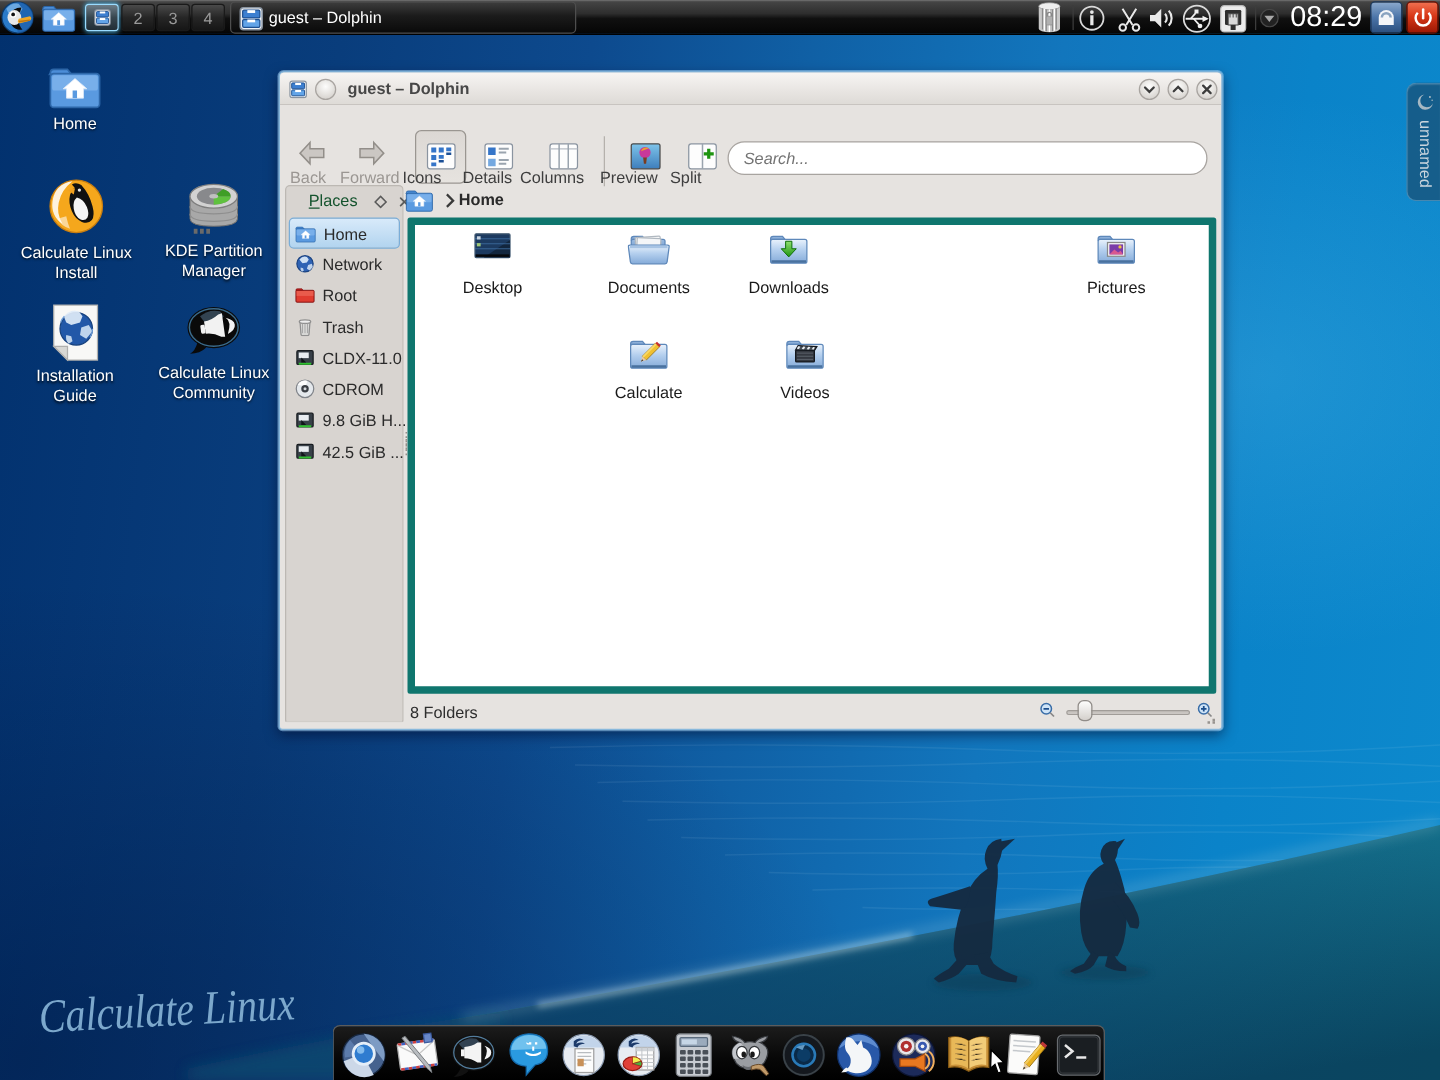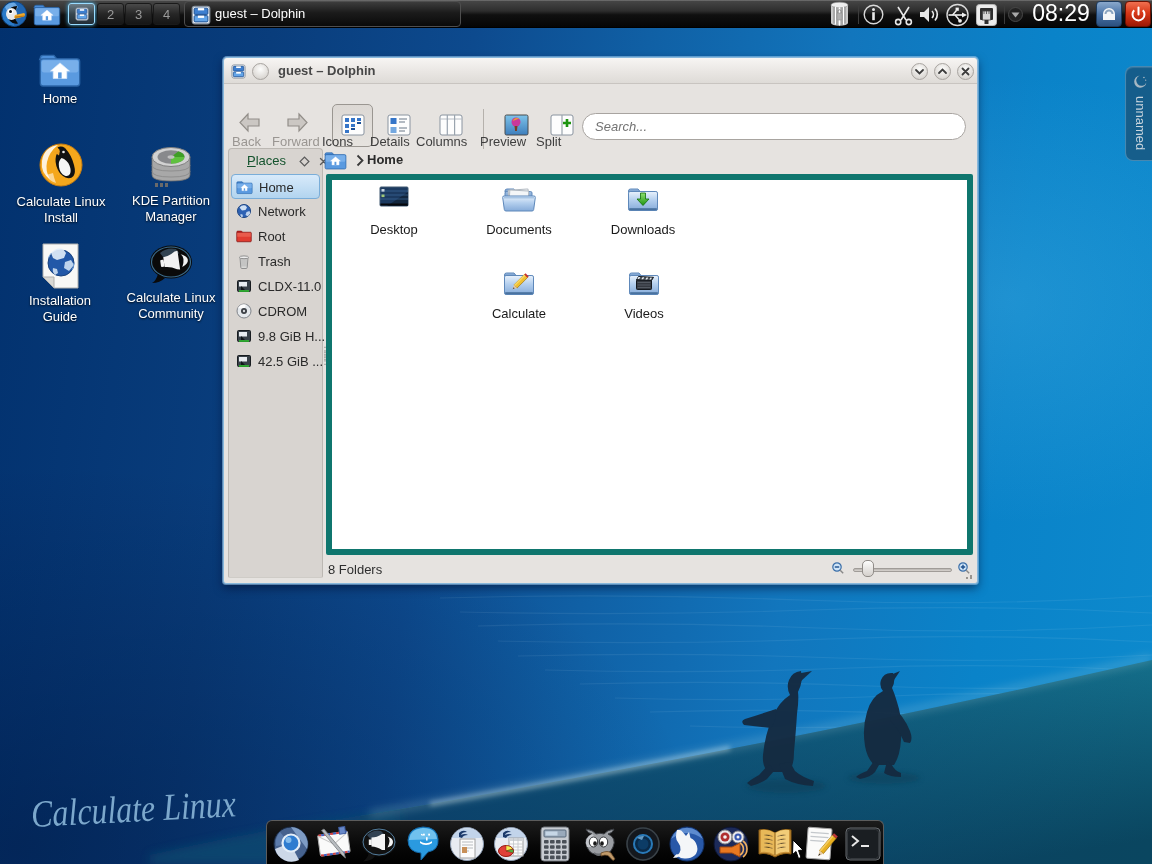--- a/index.html
+++ b/index.html
@@ -452,26 +452,36 @@
             <rect x="6.5" y="3.5" width="20" height="14" rx="0.8" fill="#fdfdfd" stroke="#b0b8c0"></rect>
           </g>
     <g transform="rotate(3 17 10)">
             <rect x="7.5" y="4.5" width="19" height="13" rx="0.8" fill="#f4f6f8" stroke="#b0b8c0"></rect>
           </g>
     <path d="M2 10 h30 q1.5 0 1.3 1.5 l-1.6 12 q-0.2 1.5-1.7 1.5 h-26 q-1.5 0-1.7-1.5 l-1.6-12 q-0.2-1.5 1.3-1.5z" fill="url(#fg)" stroke="#5e88ba"></path>
     <rect x="2" y="10" width="30" height="2.5" fill="#9abade" opacity="0.8"></rect>
         </svg>
    <div class="lab">Documents</div>
       </div>
-  <div class="fitem" style="left:256px;top:4px">
+  <div class="fitem" style="left:244px;top:4px">
         <svg width="34" height="26" viewBox="0 0 32 26">
           <use href="#fold"></use>
     <path d="M13.5 7 h5 v6 h3.5 L16 19.5 L10 13 h3.5 z" fill="url(#grn)" stroke="#0e6e08" stroke-width="0.8"></path>
         </svg>
    <div class="lab">Downloads</div>
+      </div>
+  <div class="fitem" style="left:506px;top:4px">
+        <svg width="34" height="26" viewBox="0 0 32 26">
+          <use href="#fold"></use>
+    <rect x="9" y="8" width="14" height="11" fill="#f8f8f8" stroke="#888"></rect>
+    <rect x="10.5" y="9.5" width="11" height="8" fill="#7a3ca8"></rect>
+    <path d="M10.5 17.5 l4-4 3 2.5 2-1.5 2 3z" fill="#d85890"></path>
+          <circle cx="19" cy="11.5" r="1.3" fill="#f0c040"></circle>
+        </svg>
+   <div class="lab">Pictures</div>
       </div>
   <div class="fitem" style="left:132px;top:88px">
         <svg width="34" height="26" viewBox="0 0 32 26">
           <use href="#fold"></use>
     <g transform="rotate(45 16 13)">
             <rect x="13.8" y="3" width="4.4" height="15" fill="#f0c030" stroke="#a07818" stroke-width="0.7"></rect>
     <rect x="13.8" y="3" width="1.5" height="15" fill="#f8d868"></rect>
     <path d="M13.8 18 h4.4 l-2.2 4z" fill="#e8c8a0"></path>
             <path d="M15.3 19.8 l0.7 2.2 0.7-2.2z" fill="#383838"></path>
     <rect x="13.8" y="1.5" width="4.4" height="1.8" fill="#c83030"></rect>

